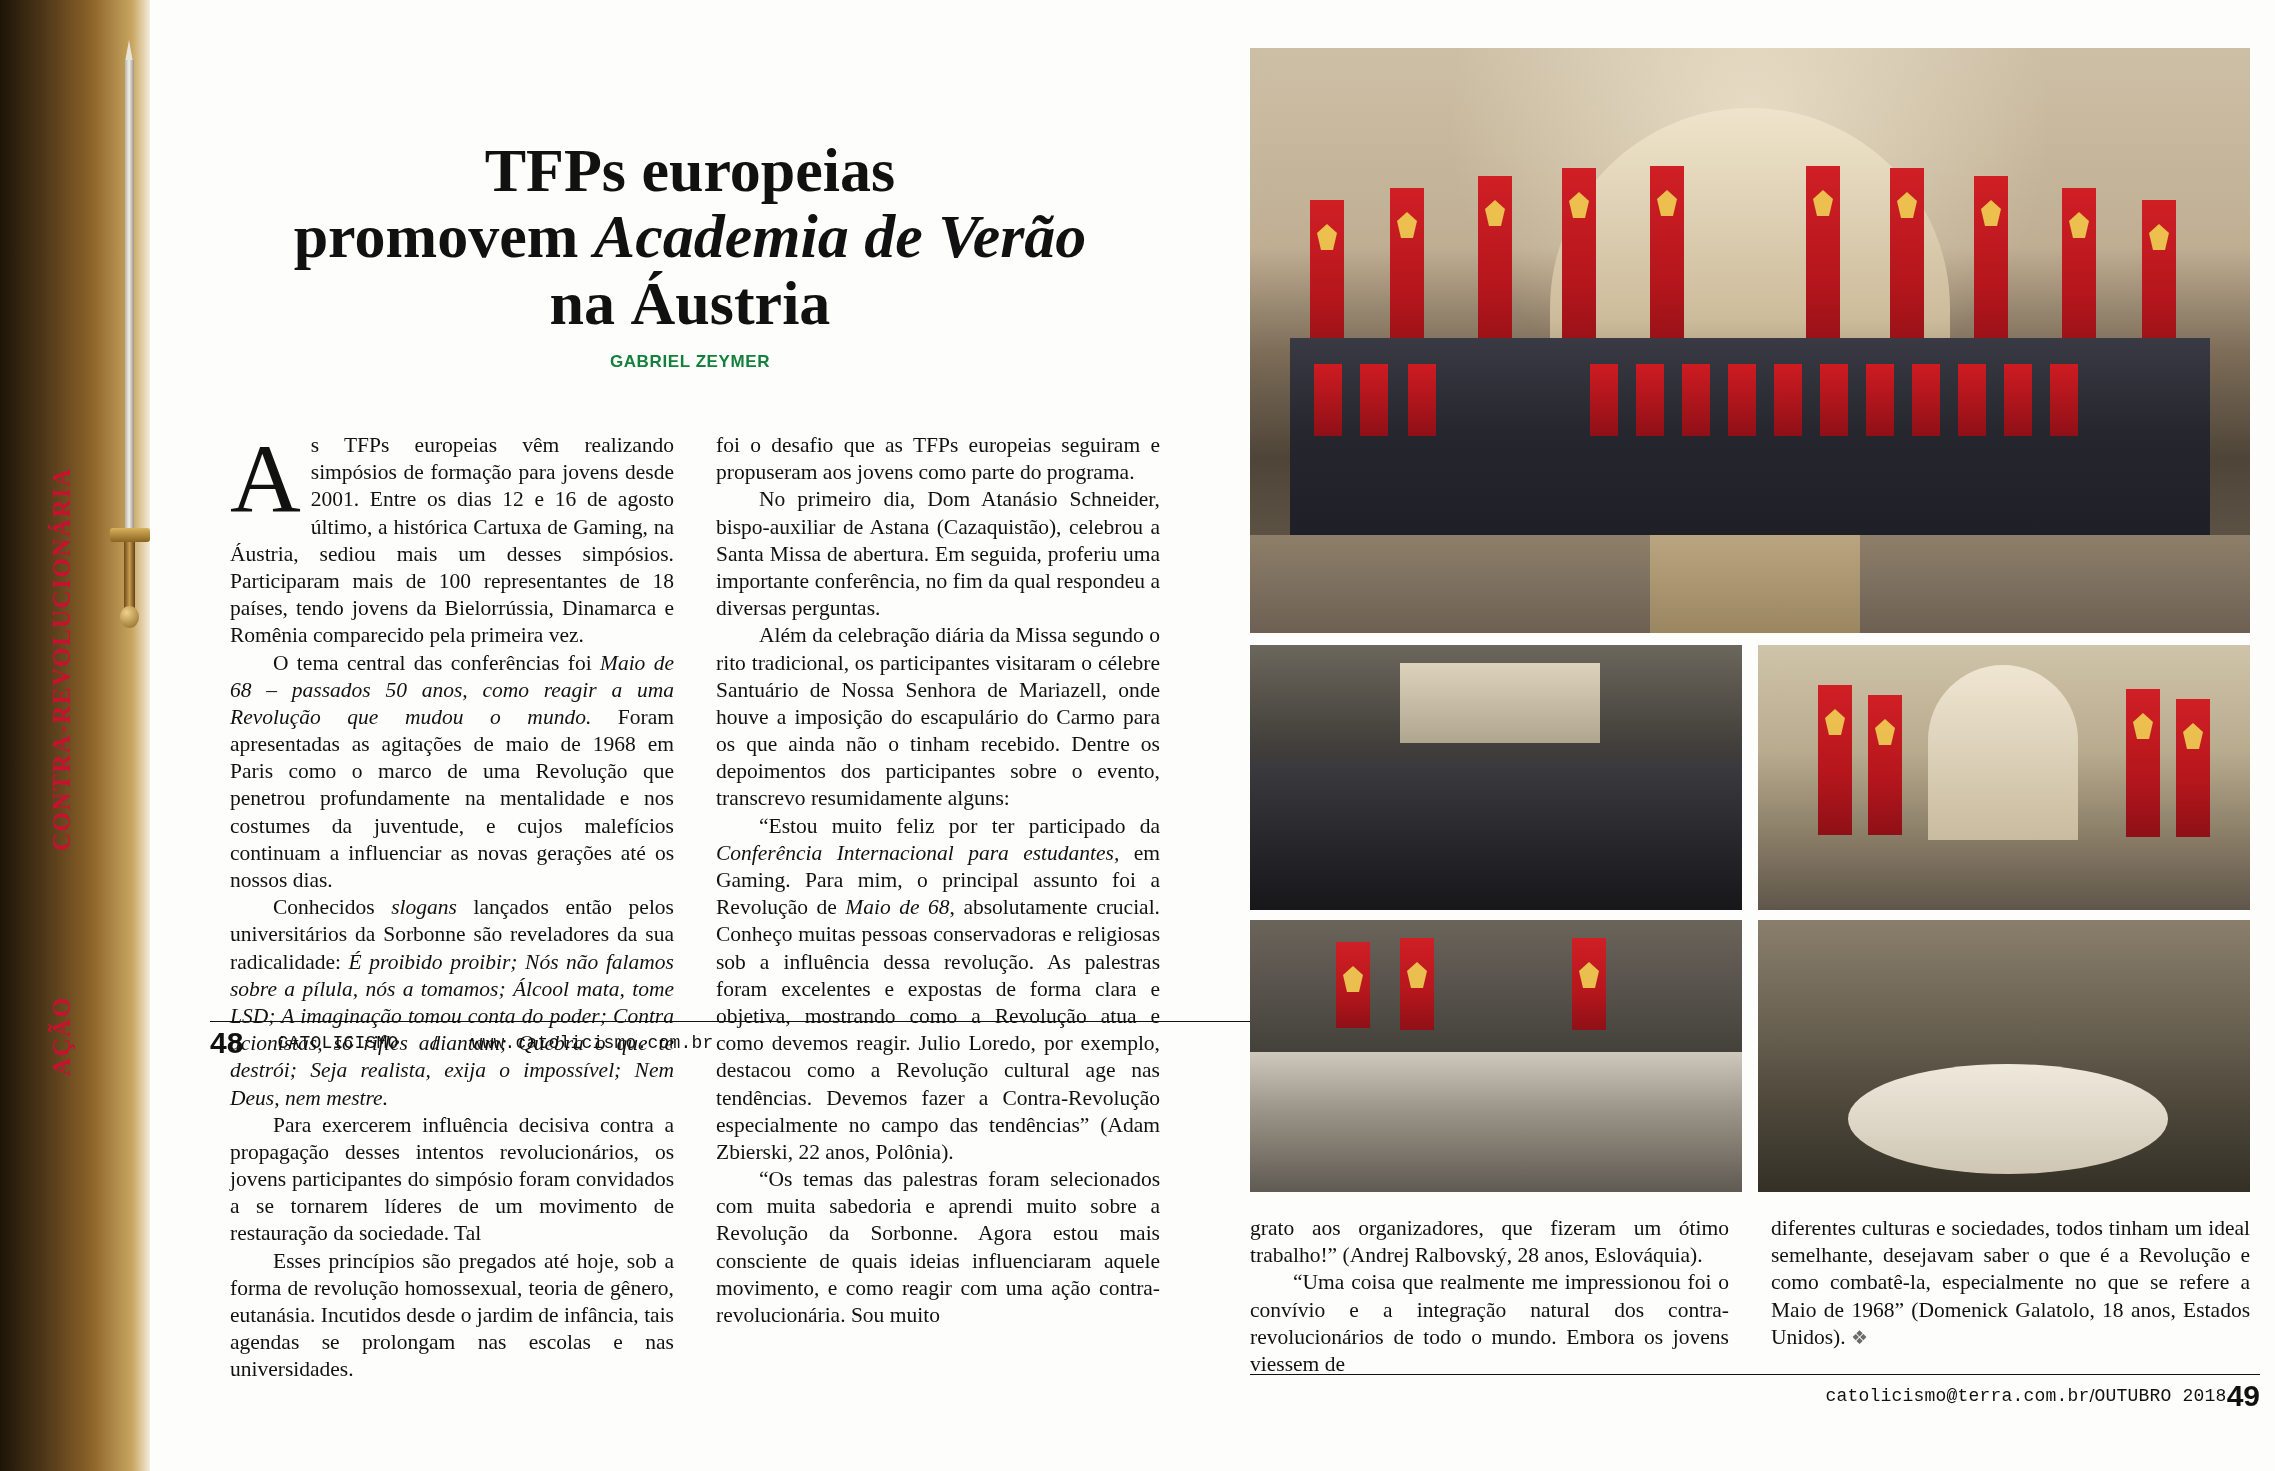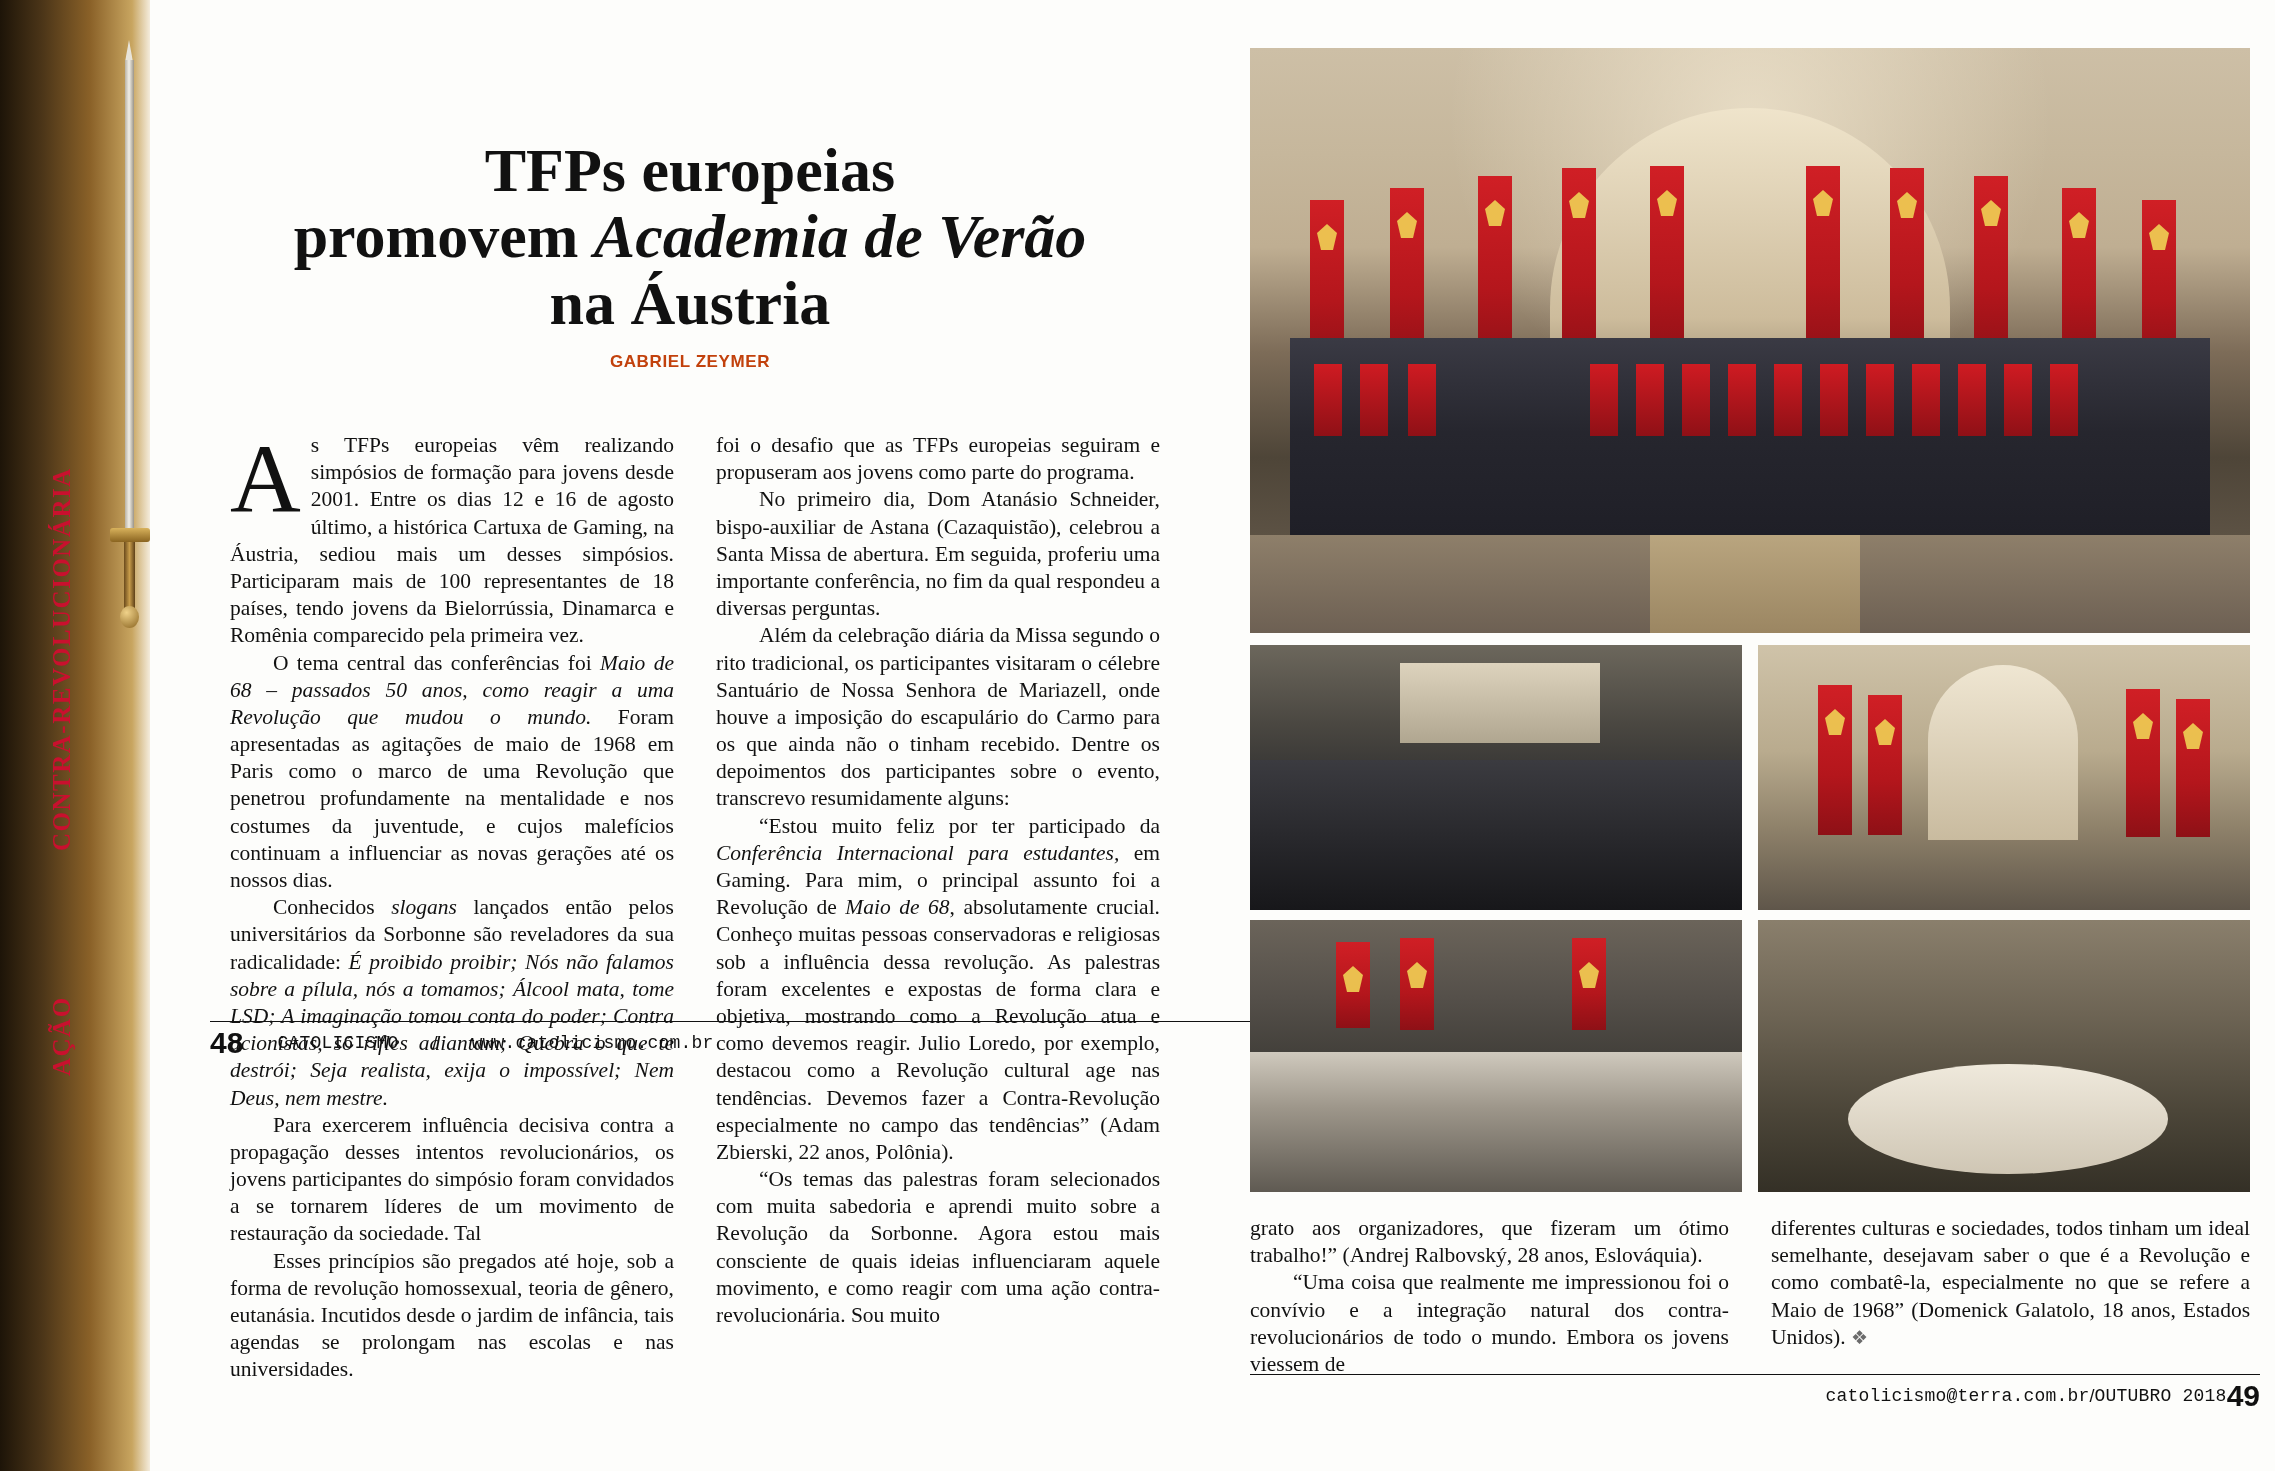--- a/index.html
+++ b/index.html
@@ -128,21 +128,21 @@
   .byline {
     position: absolute;
     left: 60px;
     top: 352px;
     width: 960px;
     text-align: center;
     font-family: "Liberation Sans", sans-serif;
     font-weight: bold;
     font-size: 17px;
     letter-spacing: 0.6px;
-    color: #c2410c;
+    color: #15803d;
   }
 
   .cols {
     position: absolute;
     left: 80px;
     top: 432px;
     width: 930px;
     height: 930px;
     display: flex;
     gap: 42px;

